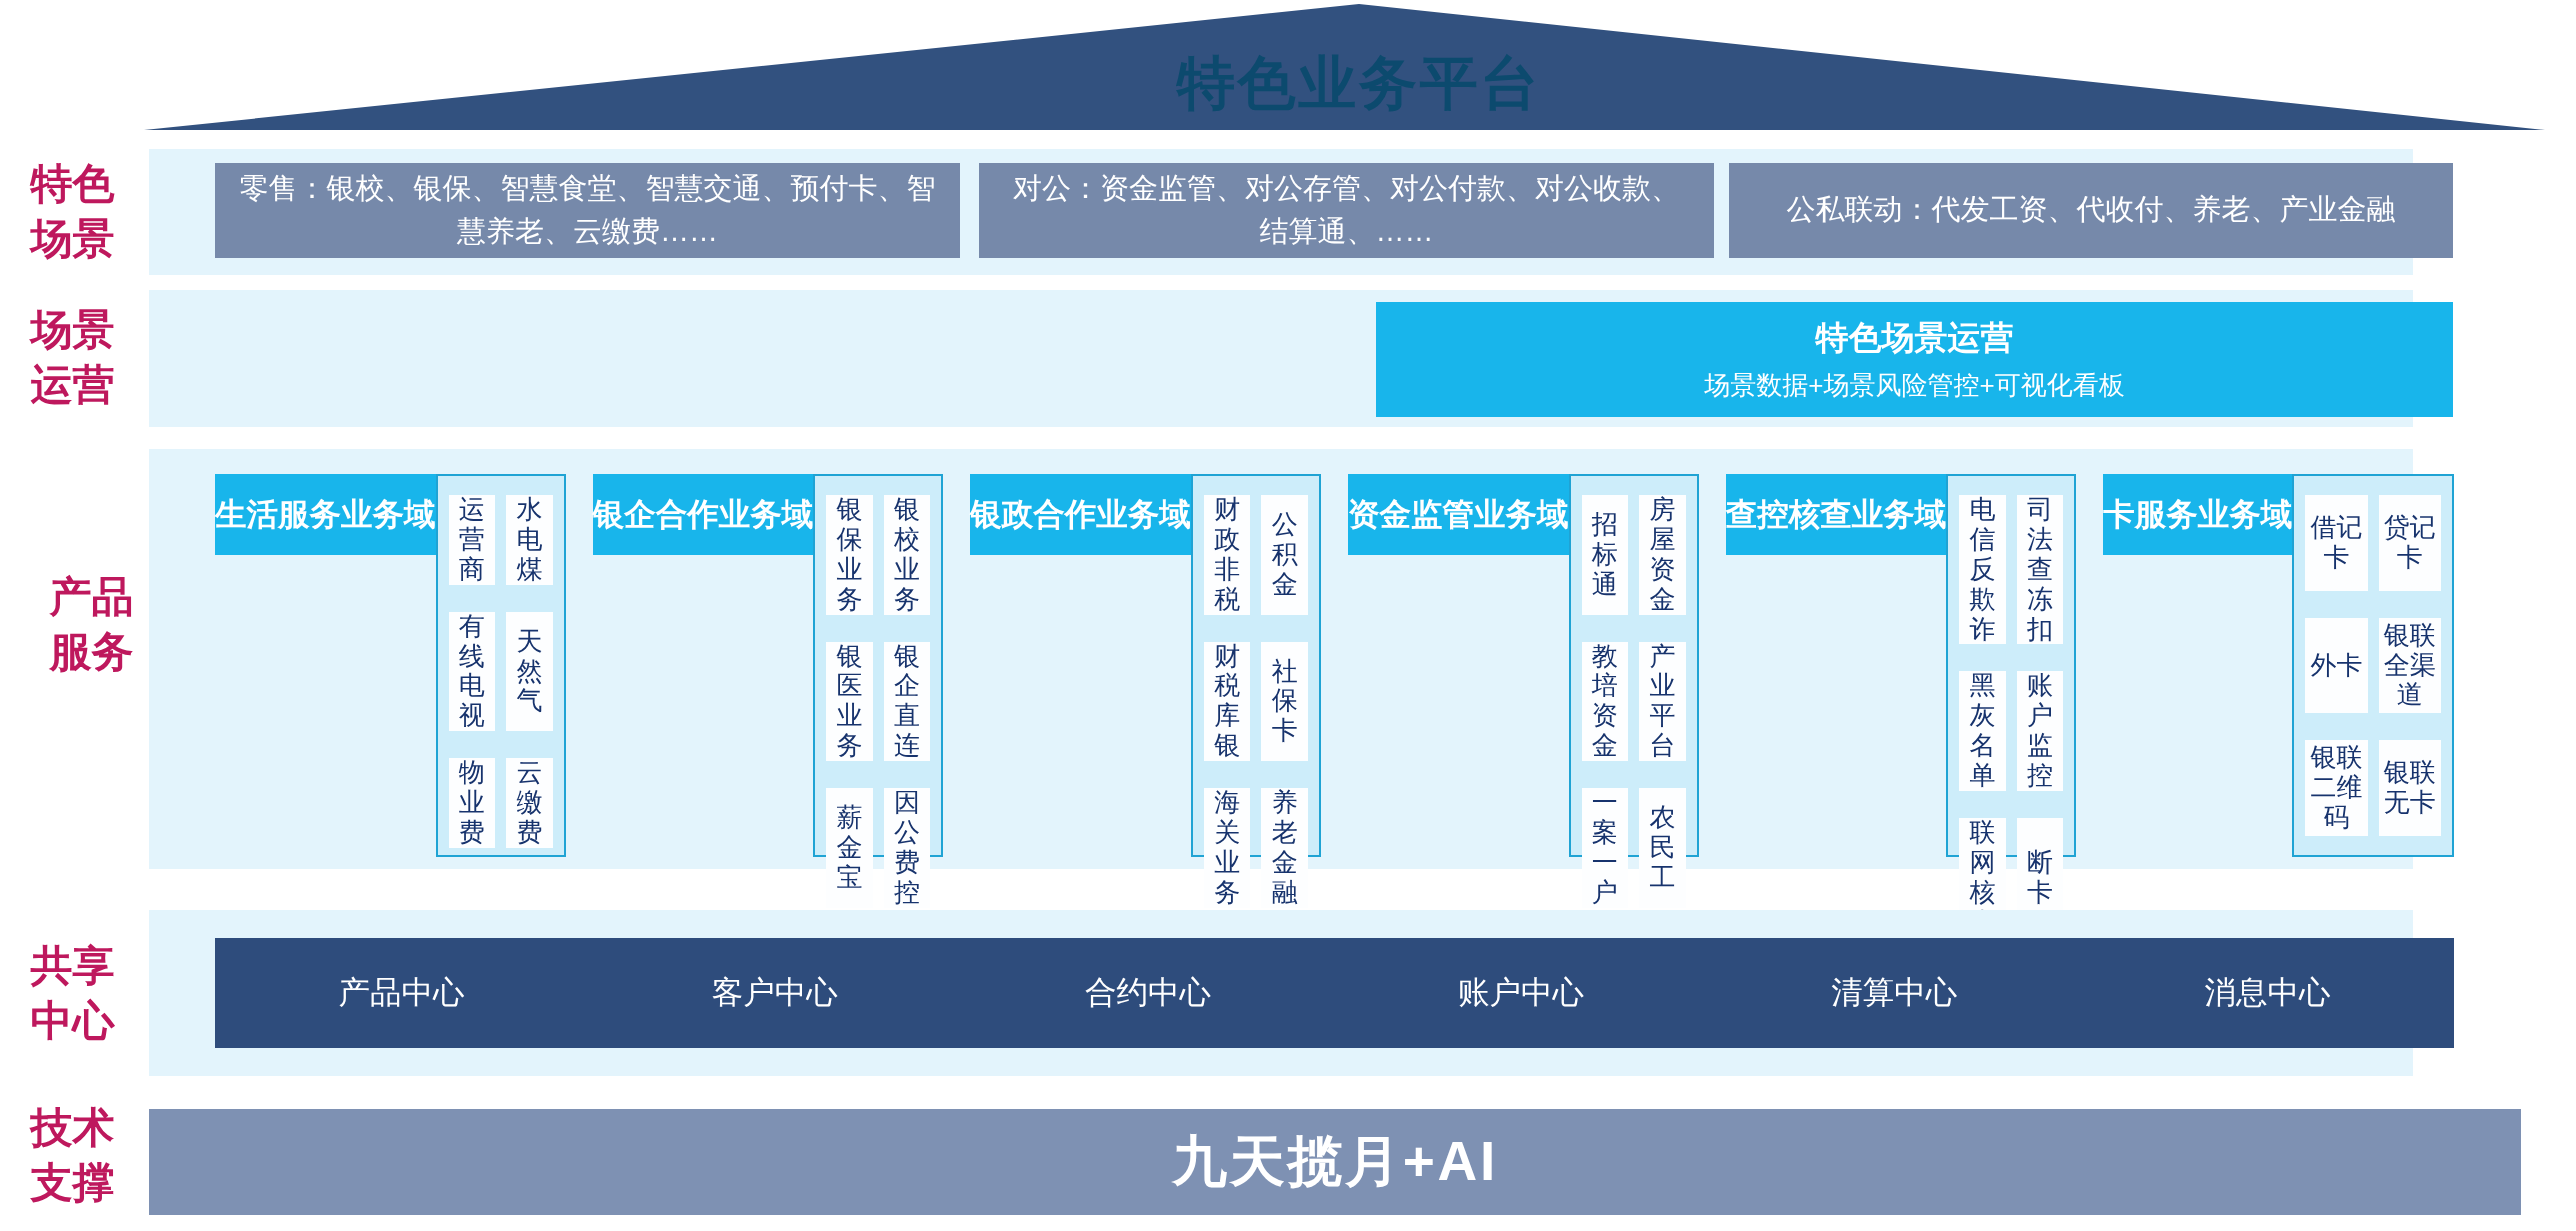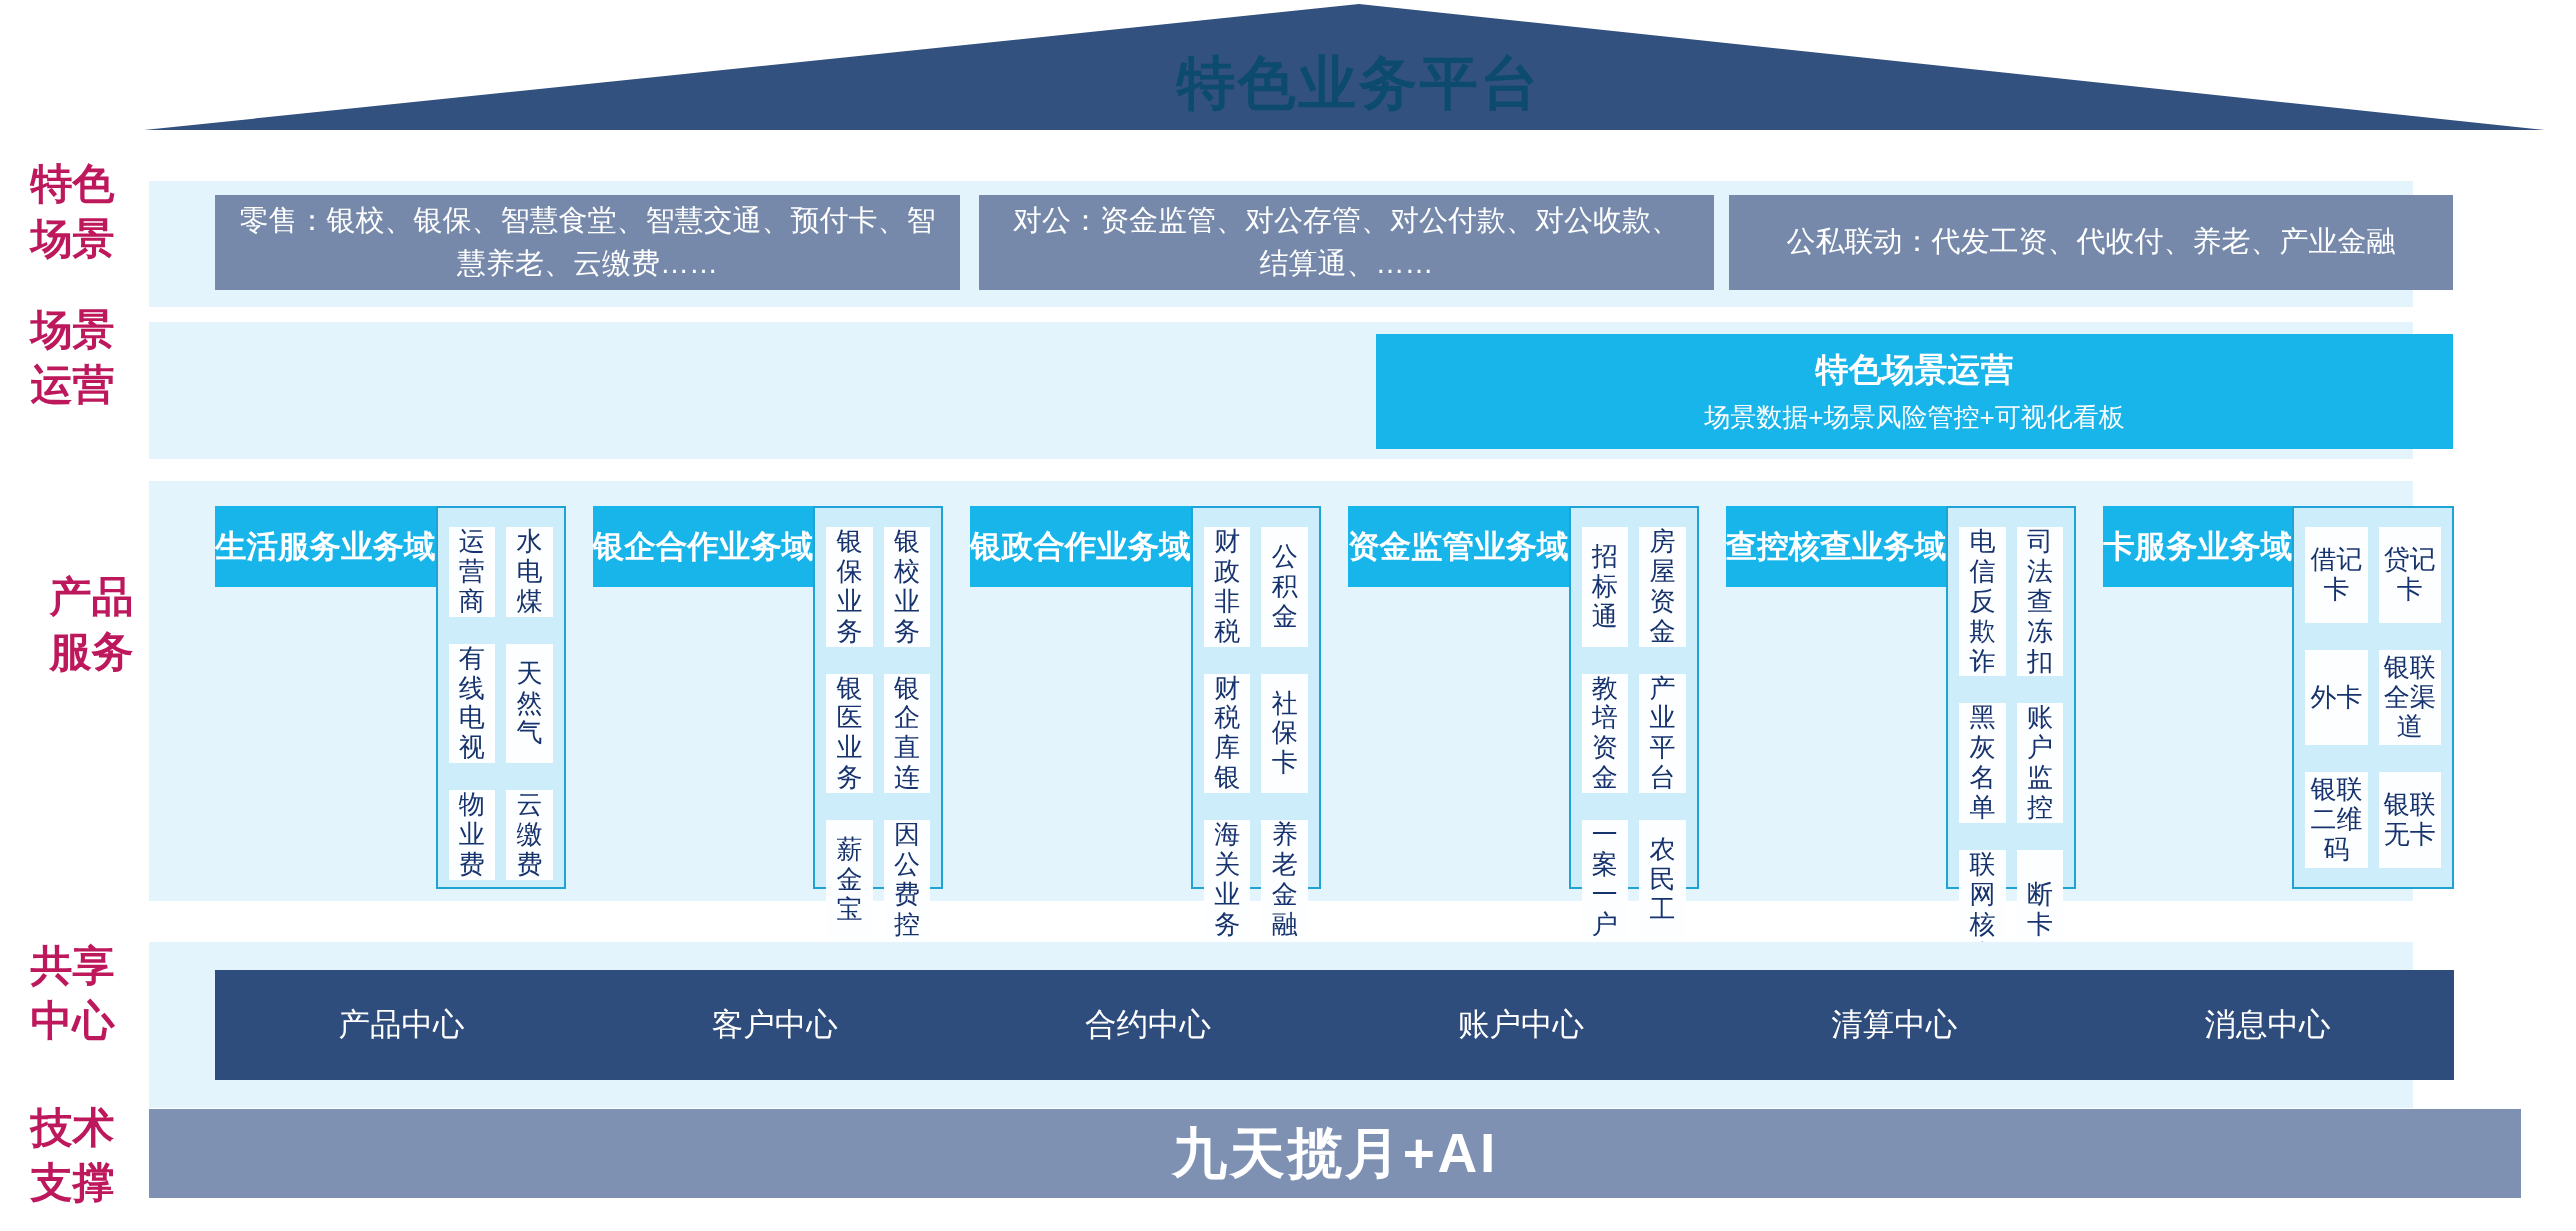--- a/index.html
+++ b/index.html
@@ -28,21 +28,21 @@
     text-align:center;color:#be185d;font-size:42px;font-weight:600;
     line-height:1.3;white-space:pre-line;
   }
   .side-label.l1{top:157px;}
   .side-label.l2{top:303px;}
   .side-label.l3{top:570px;margin-left:19px;}
   .side-label.l4{top:939px;}
   .side-label.l5{top:1101px;}
   
   .band{
-    position:absolute;left:149px;width:2264px;background:#e3f4fc;margin-top:32px;
+    position:absolute;left:149px;width:2264px;background:#e3f4fc;
   }
   .band.b1{top:149px;height:126px;}
   .band.b2{top:290px;height:137px;}
   .band.b3{top:449px;height:420px;}
   .band.b4{top:910px;height:166px;}
   
   .scene-box{
     position:absolute;top:13.7px;height:95px;
     background:#7689aa;color:#ffffff;
     display:flex;align-items:center;justify-content:center;
@@ -89,21 +89,21 @@
     position:absolute;left:66px;top:28px;width:2239px;height:110px;
     display:flex;
   }
   .share-box{
     flex:1;background:#2e4c7c;color:#ffffff;
     display:flex;align-items:center;justify-content:center;
     font-size:31.5px;
   }
   
   .tech-bar{
-    position:absolute;left:149px;top:1109px;width:2372px;height:89px;
+    position:absolute;left:149px;top:1109px;width:2372px;height:106px;
     background:#7e91b3;color:#ffffff;
     display:flex;align-items:center;justify-content:center;
     font-size:55px;font-weight:700;letter-spacing:2.7px;
   }
 </style>
 </head>
 <body>
 
 <div class="page">
 

